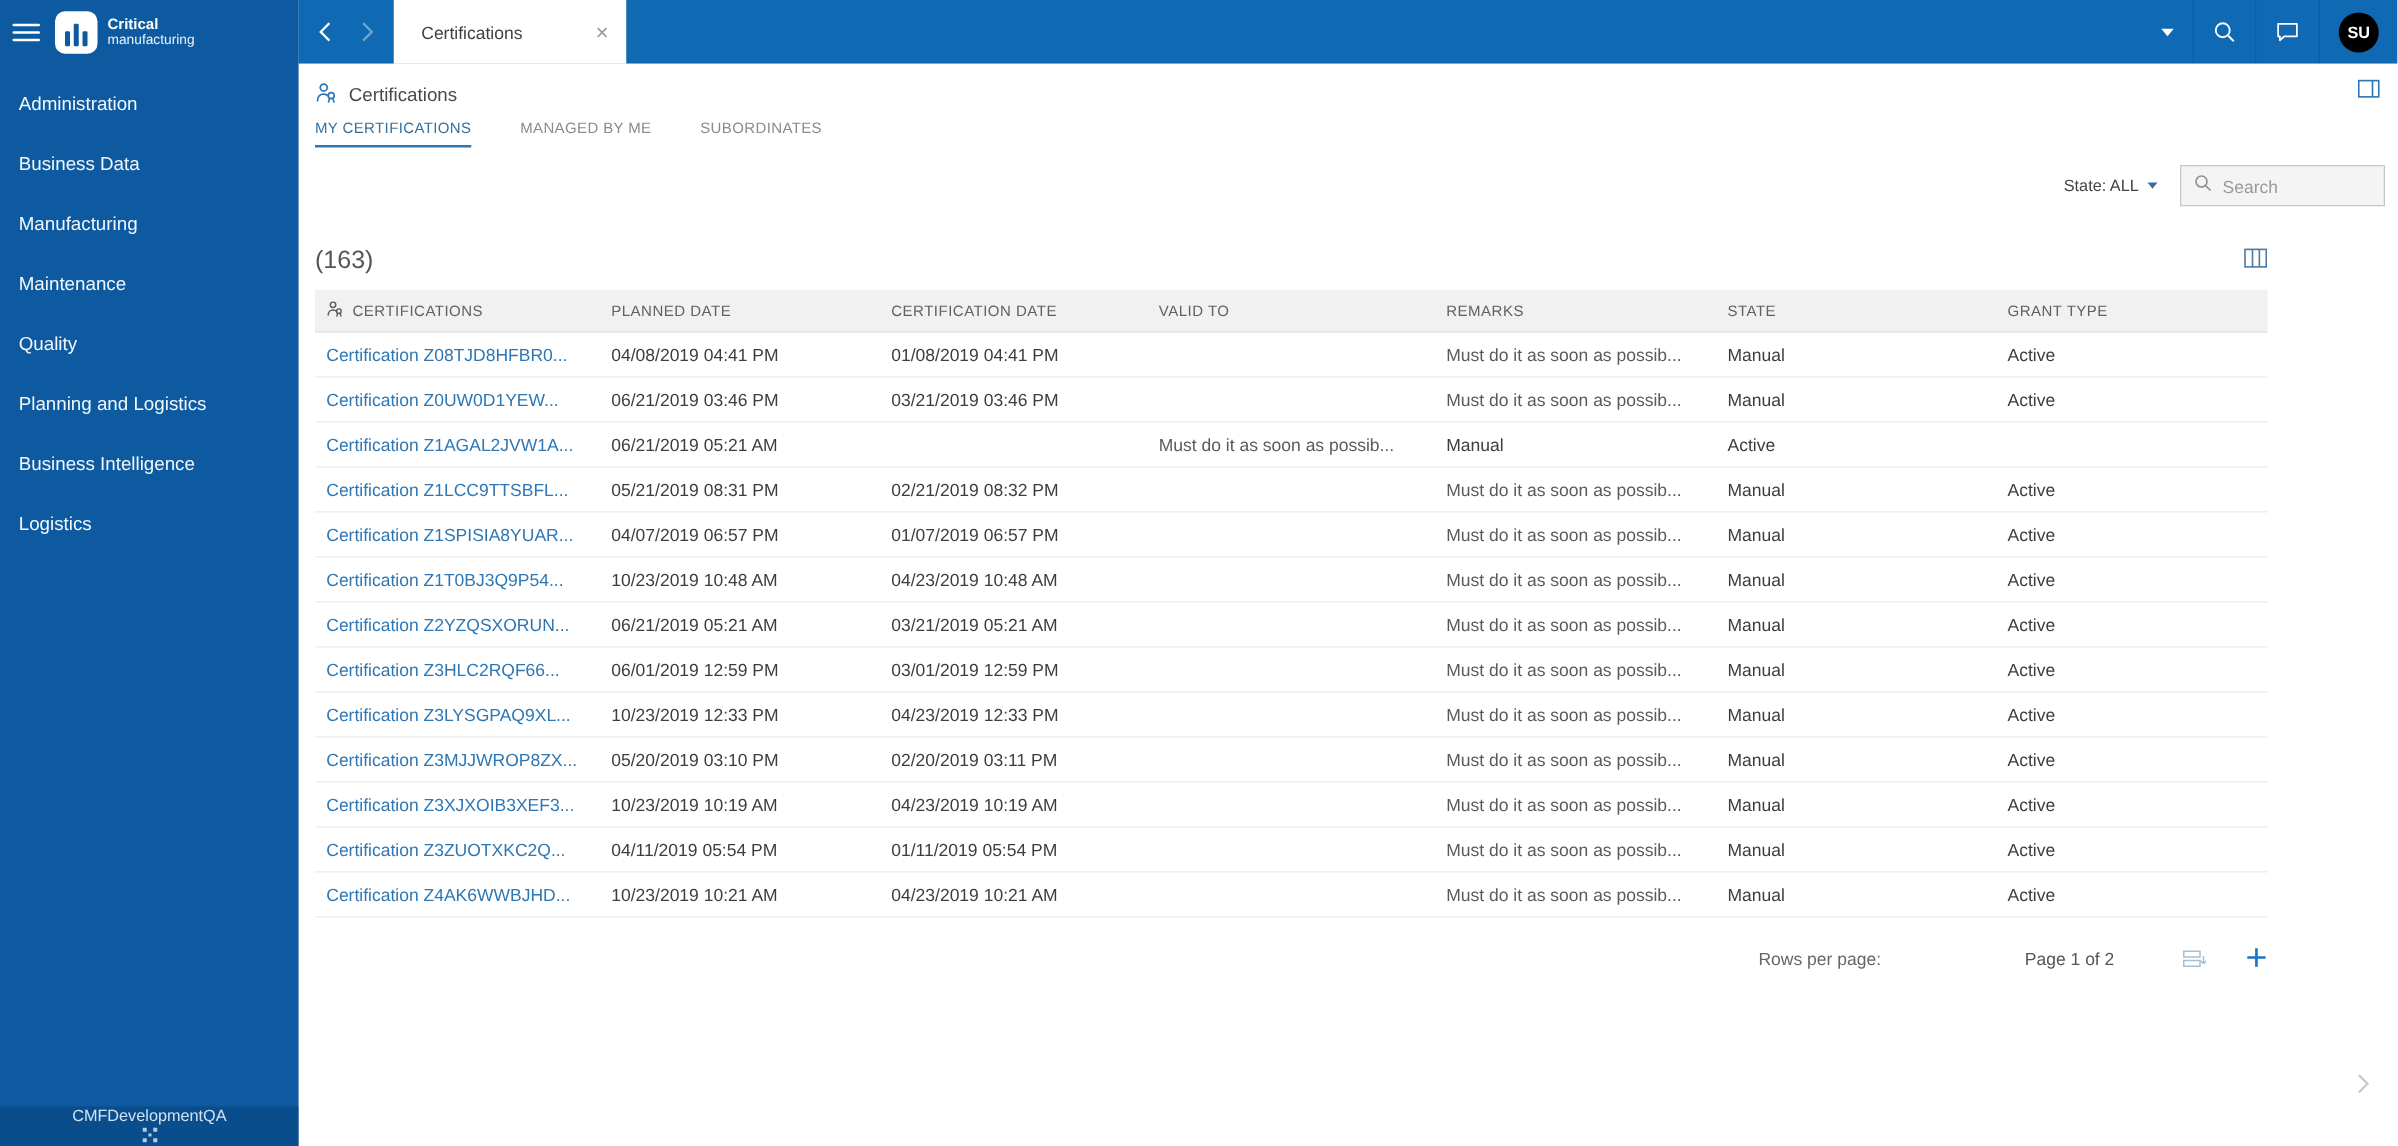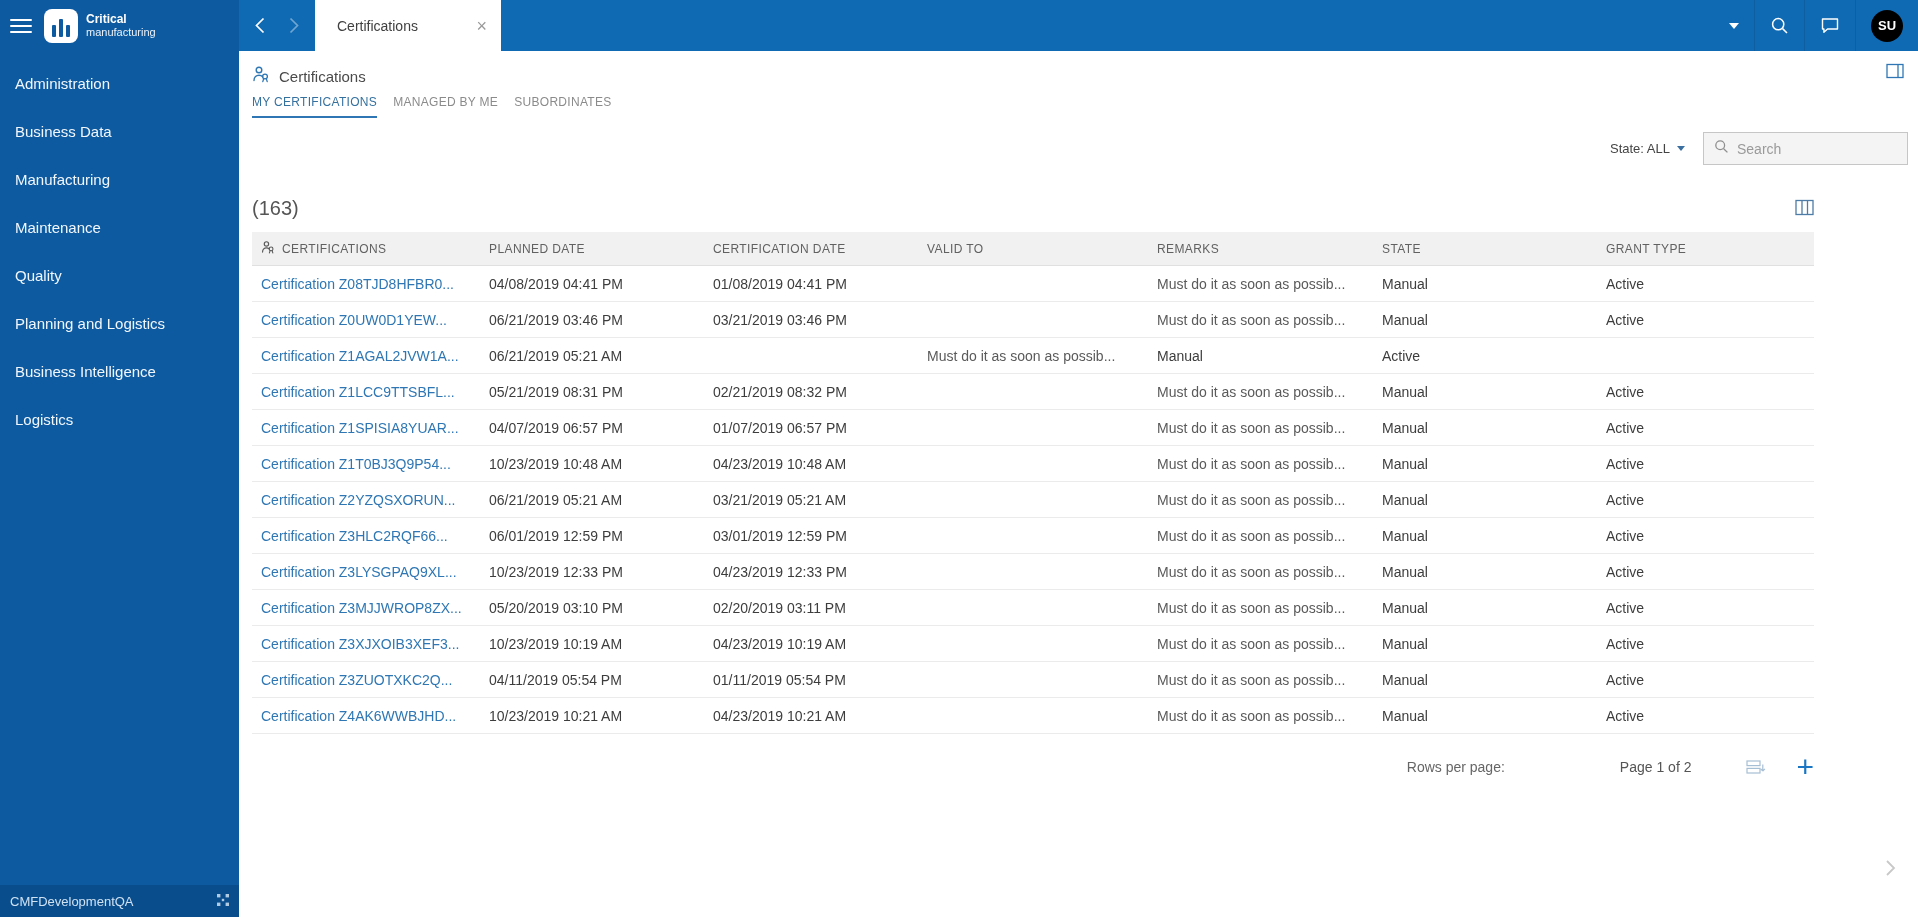--- a/index.html
+++ b/index.html
@@ -17,21 +17,21 @@
                display:flex; align-items:flex-end; justify-content:center; gap:3px; padding:6px 7px; }
   .logo-mark i { width:4px; background:#0d5aa1; display:block; border-radius:1px; }
   .logo-mark i.b1 { height:12px; } .logo-mark i.b2 { height:18px; } .logo-mark i.b3 { height:12px; }
   .logo-text { line-height:1.1; }
   .logo-line1 { font-weight:bold; font-size:12px; }
   .logo-line2 { font-size:11px; font-weight:300; opacity:.92; }
   .nav { flex:1; padding-top:8px; }
   .nav-item { height:48px; display:flex; align-items:center; padding:0 15px; font-size:15px;
               color:#f2f7fb; cursor:pointer; }
   .sidebar-footer { height:32px; background:#0a4d8d; display:flex; align-items:center;
-                    justify-content:space-between; padding:0 10px; font-size:13px; color:#cfe2f2; }
+                    justify-content:space-between; padding:0 10px; font-size:13px; color:#cfe2f2;flex-direction:column; }
 
   
   .main { flex:1; display:flex; flex-direction:column; position:relative; }
   .topbar { height:51px; background:#0f6ab3; display:flex; align-items:stretch; flex-shrink:0; }
   .nav-chevrons { display:flex; align-items:center; gap:24px; padding:0 16px; }
   .chev { display:flex; align-items:center; cursor:pointer; }
   .chev.disabled { opacity:.4; }
   .doc-tab { background:#fff; width:186px; display:flex; align-items:center;
              justify-content:space-between; padding:0 14px 0 22px; cursor:pointer; }
   .doc-tab-title { font-size:14px; color:#404040; }
@@ -45,31 +45,31 @@
                 border-right:5px solid transparent; border-top:6px solid #fff; }
   .avatar { width:32px; height:32px; border-radius:50%; background:#000000; color:#fff;
             font-size:13px; font-weight:bold; display:flex; align-items:center; justify-content:center; }
 
   
   .content { flex:1; background:#fff; position:relative; padding-left:13px; overflow:hidden; }
   .title-row { display:flex; align-items:center; gap:9px; padding-top:14px; height:36px; }
   .page-title { font-size:15px; color:#4a4a4a; }
   .panel-toggle { position:absolute; top:12px; right:14px; cursor:pointer; }
 
-  .tabs-row { display:flex; gap:16px; margin-top:8px; }
+  .tabs-row { display:flex; gap:39px; margin-top:8px; }
   .view-tab { font-size:12px; letter-spacing:.3px; color:#8b8b8b; padding-bottom:7px;
               border-bottom:2px solid transparent; cursor:pointer; }
   .view-tab.active { color:#35719f; border-bottom-color:#2e77b4; }
 
   .filter-row { display:flex; justify-content:flex-end; align-items:center; gap:18px;
                 margin-top:14px; padding-right:10px; height:33px; }
   .state-filter { display:flex; align-items:center; gap:7px; font-size:13px; color:#444; cursor:pointer; }
   .state-caret { width:0; height:0; border-left:4.5px solid transparent;
                  border-right:4.5px solid transparent; border-top:5.5px solid #3a6f9f; }
-  .search-box { width:205px; height:33px; background:#f4f4f4; border:1px solid #c6c6c6;
+  .search-box { width:164px; height:33px; background:#f4f4f4; border:1px solid #c6c6c6;
                 display:flex; align-items:center; gap:8px; padding:0 10px; }
   .search-box input { border:none; outline:none; background:transparent; flex:1;
                       font-size:14px; color:#444; font-family:"Liberation Sans", sans-serif; }
   .search-box input::placeholder { color:#9a9a9a; }
 
   .count-row { width:1562px; display:flex; justify-content:space-between; align-items:flex-end;
                margin-top:32px; }
   .record-count { font-size:20px; color:#555; }
   .columns-btn { cursor:pointer; }
 

